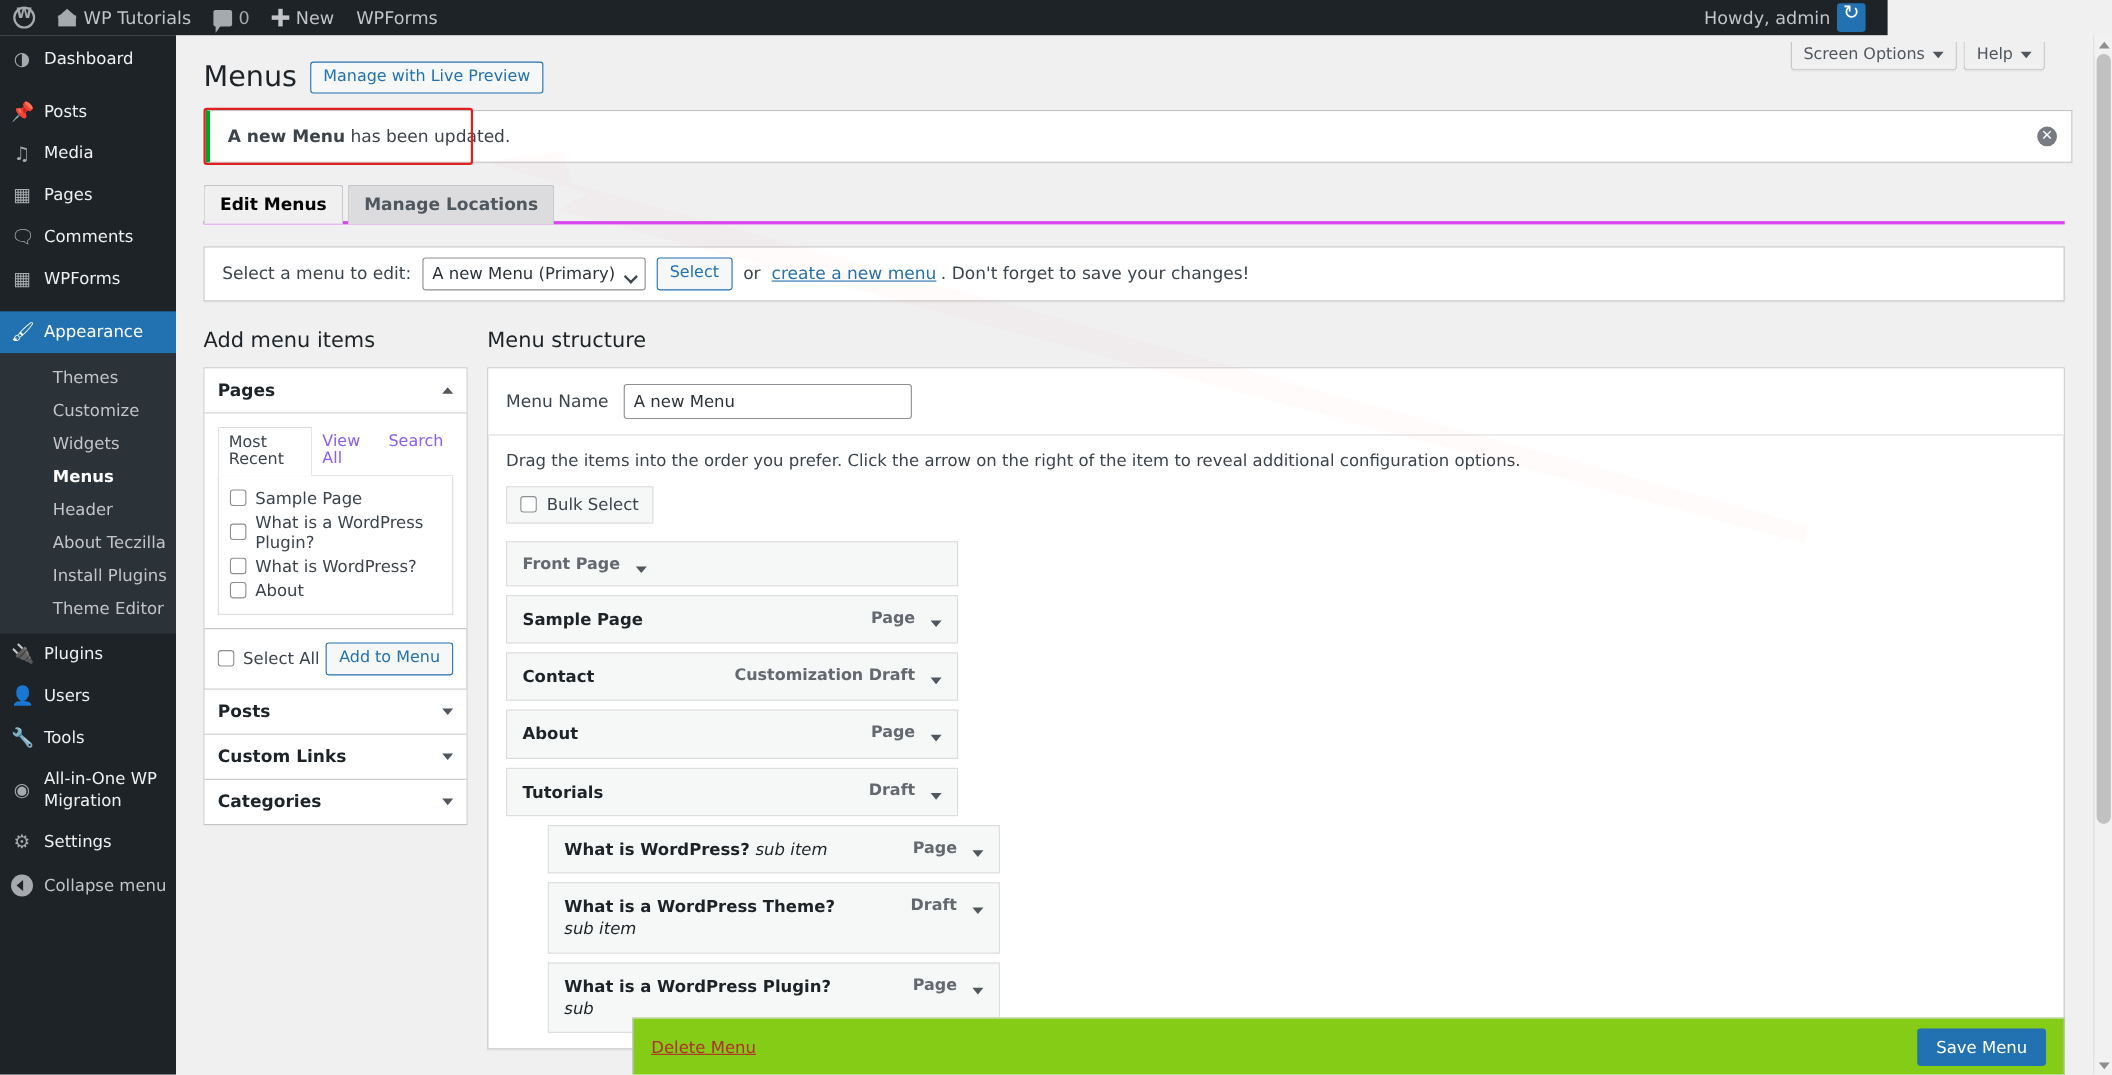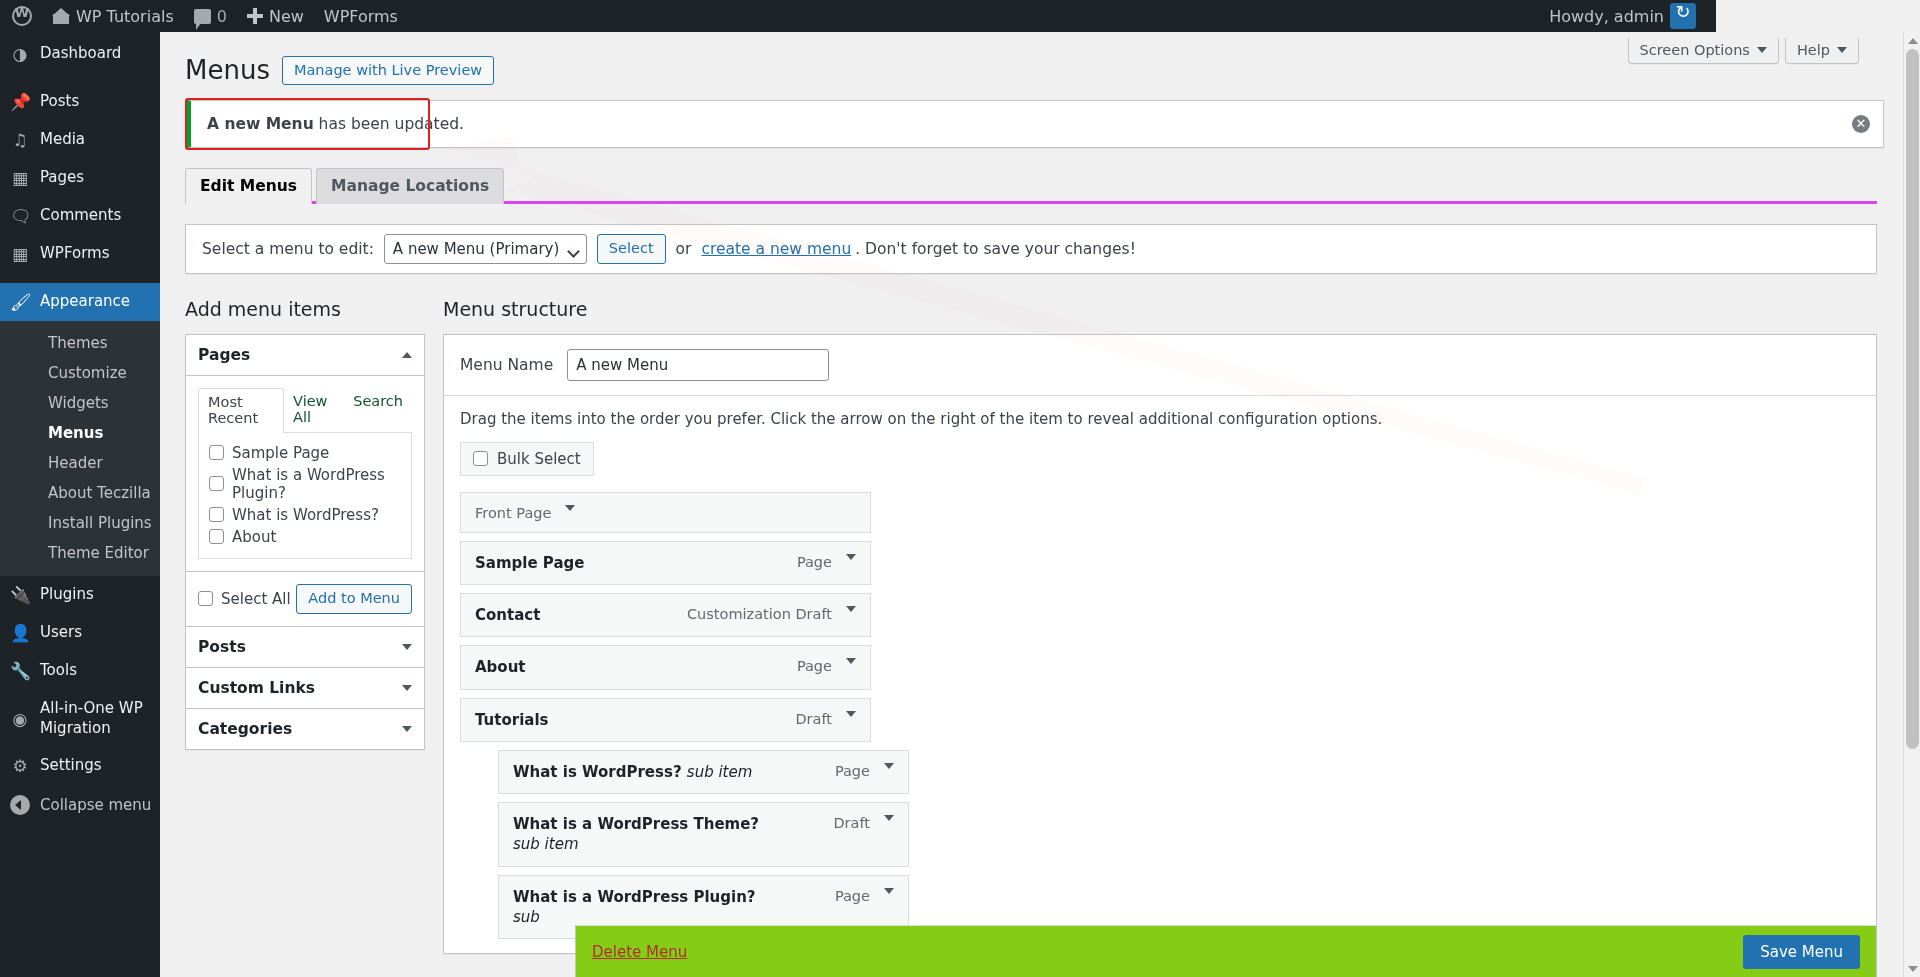--- a/index.html
+++ b/index.html
@@ -141,21 +141,21 @@
   .accordion{ background:#fff; border:1px solid #c3c4c7; box-shadow:0 1px 1px rgba(0,0,0,.04); }
   .acc-head{
     display:flex; align-items:center; justify-content:space-between;
     padding:11px 12px; font-size:15.5px; font-weight:bold; color:#1d2327;
     border-bottom:1px solid #c3c4c7; background:#fff;
   }
   .tri-up{ width:0;height:0;border-left:5px solid transparent;border-right:5px solid transparent;border-bottom:6px solid #50575e;}
   .tri-dn{ width:0;height:0;border-left:5px solid transparent;border-right:5px solid transparent;border-top:6px solid #50575e;}
   .acc-body{ padding:12px 12px 12px; background:#fff; border-bottom:1px solid #c3c4c7; }
   .tabs-mini{ display:flex; gap:0; font-size:14.5px; border-bottom:1px solid #dcdcde; }
-  .tab-mini{ padding:5px 9px 6px; color:#14532d; }
+  .tab-mini{ padding:5px 9px 6px; color:#8b5cf6; }
   .tab-mini.active{ color:#3c434a; background:#fff; border:1px solid #dcdcde; border-bottom:1px solid #fff; margin-bottom:-1px; border-radius:2px 2px 0 0;}
   .list-box{ border:1px solid #dcdcde; border-top:none; padding:9px 10px 10px; background:#fff; }
   .chk-row{ display:flex; align-items:center; gap:8px; padding:2px 0; font-size:15px; color:#3c434a; }
   .chk{
     width:15px;height:15px;flex:0 0 15px;border:1px solid #8c8f94;border-radius:3px;background:#fff;
     display:inline-block;
   }
   .acc-foot{ display:flex; align-items:center; justify-content:space-between; padding:12px 12px; }
 
   
@@ -171,21 +171,21 @@
   .bulk-box{ display:inline-flex; align-items:center; gap:9px; border:1px solid #dcdcde; background:#f6f7f7; padding:7px 12px; font-size:15px; }
   .mi-list{ margin-top:16px; }
   .mi-row{
     background:#f6f7f7; border:1px solid #dcdcde; margin-bottom:8px;
     display:flex; align-items:flex-start; justify-content:space-between;
     padding:11px 14px; min-height:41px; width:411px; font-size:15px;
   }
   .mi-row.depth1{ margin-left:38px; width:411px; }
   .mi-title{ font-weight:bold; color:#1d2327; max-width:250px; line-height:1.35; }
   .mi-title .sub{ font-weight:normal; font-style:italic; color:#1d2327; }
-  .mi-right{ display:flex; align-items:flex-start; gap:14px; color:#646970; font-size:14.5px; white-space:nowrap; padding-top:1px;}
+  .mi-right{ display:flex; align-items:flex-end; gap:14px; color:#646970; font-size:14.5px; white-space:nowrap; padding-top:1px;font-weight:bold;}
 
   
   .ms-footer{
     background:#84cc16; border-top:1px solid #dcdcde;
     position:absolute; left:415px; right:30px; bottom:0; height:52px;
     display:flex; align-items:center; justify-content:space-between; padding:0 16px;
     border-left:1px solid #c3c4c7; border-right:1px solid #c3c4c7;
   }
   .del-lnk{ color:#b32d2e; text-decoration:underline; font-size:15px; }
   .btn-primary{

